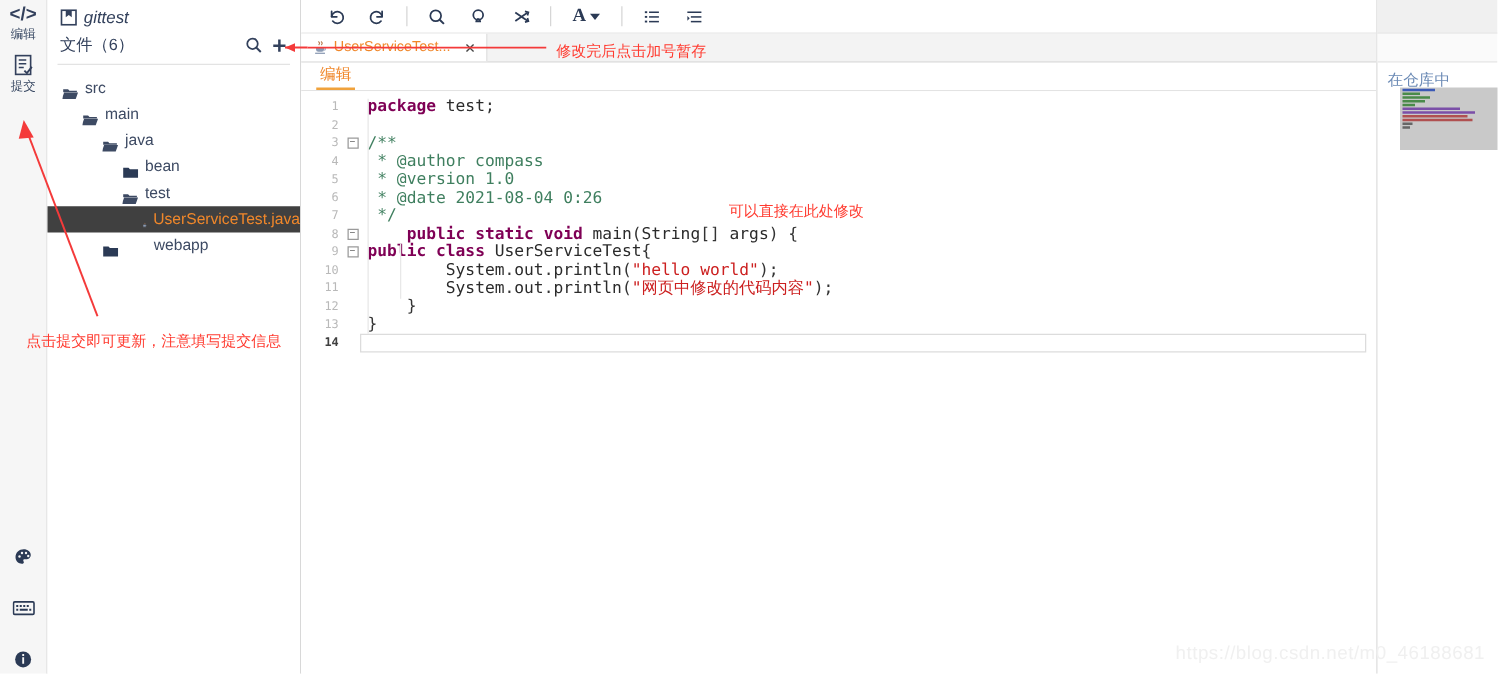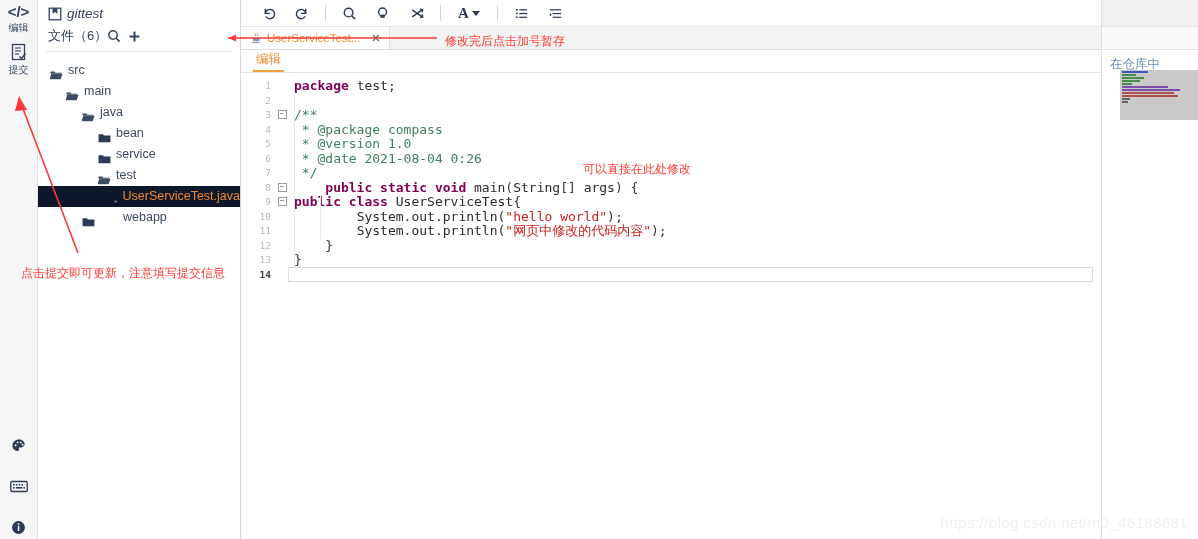--- a/index.html
+++ b/index.html
@@ -28,30 +28,30 @@
   .svgico{display:block;}
 
   
   .explorer{
     width:202px;min-width:202px;height:539px;background:#ffffff;
     border-right:1px solid #d8d8d8;position:relative;
   }
   .repo-row{display:flex;align-items:center;gap:5px;padding:6px 0 2px 10px;}
   .repo-name{font-size:13.5px;color:#33415c;font-style:italic;}
   .files-row{
-    display:flex;align-items:center;justify-content:flex-start;
+    display:flex;align-items:center;justify-content:space-between;
     padding:4px 10px 6px 10px;
   }
   .files-label{font-size:13px;color:#33415c;}
   .files-actions{display:flex;align-items:center;gap:7px;}
   .hr{height:1px;background:#e3e3e3;margin:0 8px 4px 8px;}
 
   .tree{padding-top:4px;font-size:12.5px;color:#3d4a63;}
   .tnode{display:flex;align-items:flex-end;height:21px;gap:5px;cursor:default;}
-  .tnode.selected{background:#0f172a;}
+  .tnode.selected{background:#404040;}
   .tnode.selected .tlabel{color:#f0872a;}
   .tlabel{font-size:12.5px;color:#3d4a63;line-height:21px;white-space:nowrap;}
 
   
   .main{flex:1;height:539px;display:flex;flex-direction:column;position:relative;background:#fff;}
   .toolbar{
     height:26px;min-height:26px;background:#fff;border-bottom:1px solid #e6e6e6;
     display:flex;align-items:center;padding-left:10px;gap:0px;
   }
   .tb-btn{
@@ -236,26 +236,20 @@
             <path d="M0.6 2.2 h4.2 l1.2 1.3 h6.4 v1.2 h-11.8 z" fill="#3d4a63"></path>
             <path d="M1.4 4.9 h12 l-2 5.6 h-12 z" fill="#3d4a63"></path>
           </svg>
           <span class="tlabel">java</span>
         </div>
         <div class="tnode" style="padding-left: 60px;">
           <svg width="13" height="12" viewBox="0 0 14 12">
             <path d="M0.6 1.9 h4.6 l1.2 1.4 h7 v7.2 h-12.8 z" fill="#2b3a55"></path>
           </svg>
           <span class="tlabel">bean</span>
-        </div>
-        <div class="tnode" style="padding-left: 60px;">
-          <svg width="13" height="12" viewBox="0 0 14 12">
-            <path d="M0.6 1.9 h4.6 l1.2 1.4 h7 v7.2 h-12.8 z" fill="#2b3a55"></path>
-          </svg>
-          <span class="tlabel">service</span>
         </div>
         <div class="tnode" style="padding-left: 60px;">
           <svg width="13" height="12" viewBox="0 0 14 12">
             <path d="M0.6 2.2 h4.2 l1.2 1.3 h6.4 v1.2 h-11.8 z" fill="#3d4a63"></path>
             <path d="M1.4 4.9 h12 l-2 5.6 h-12 z" fill="#3d4a63"></path>
           </svg>
           <span class="tlabel">test</span>
         </div>
         <div class="tnode selected" style="padding-left: 76px;">
           <svg width="11" height="12" viewBox="0 0 12 13">
@@ -388,21 +382,21 @@
           <div>&nbsp;</div>
           <div>&nbsp;</div>
           <div>&nbsp;</div>
           <div>&nbsp;</div>
           <div>&nbsp;</div>
         </div>
       <div class="codecol" id="codecol">
           <div class="cline"><span class="kw">package</span> <span class="plain">test</span>;</div>
           <div class="cline">&nbsp;</div>
           <div class="cline"><span class="cm">/**</span></div>
-          <div class="cline"><span class="cm"> * @package compass</span></div>
+          <div class="cline"><span class="cm"> * @author compass</span></div>
           <div class="cline"><span class="cm"> * @version 1.0</span></div>
           <div class="cline"><span class="cm"> * @date 2021-08-04 0:26</span></div>
           <div class="cline"><span class="cm"> */</span></div>
           <div class="cline">    <span class="kw">public</span> <span class="kw">static</span> <span class="kw">void</span> <span class="plain">main</span>(<span class="plain">String</span>[] <span class="plain">args</span>) {</div>
           <div class="cline"><span class="kw">public</span> <span class="kw">class</span> <span class="plain">UserServiceTest</span>{</div>
           <div class="cline">        <span class="plain">System</span>.<span class="plain">out</span>.<span class="plain">println</span>(<span class="st">"hello world"</span>);</div>
           <div class="cline">        <span class="plain">System</span>.<span class="plain">out</span>.<span class="plain">println</span>(<span class="st">"网页中修改的代码内容"</span>);</div>
           <div class="cline">    }</div>
           <div class="cline">}</div>
           <div class="cline">&nbsp;</div>

